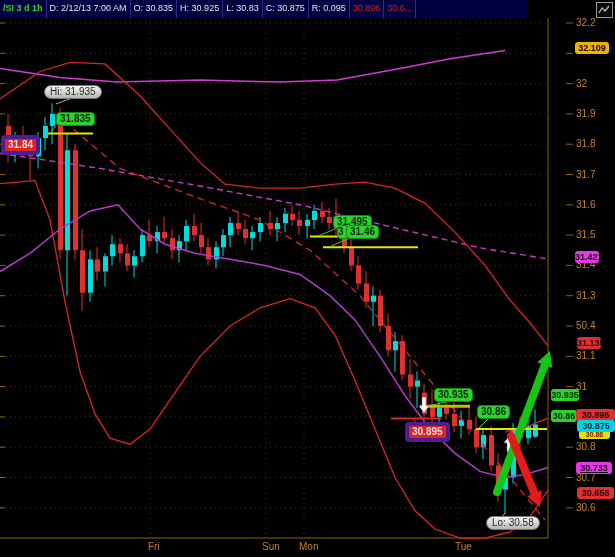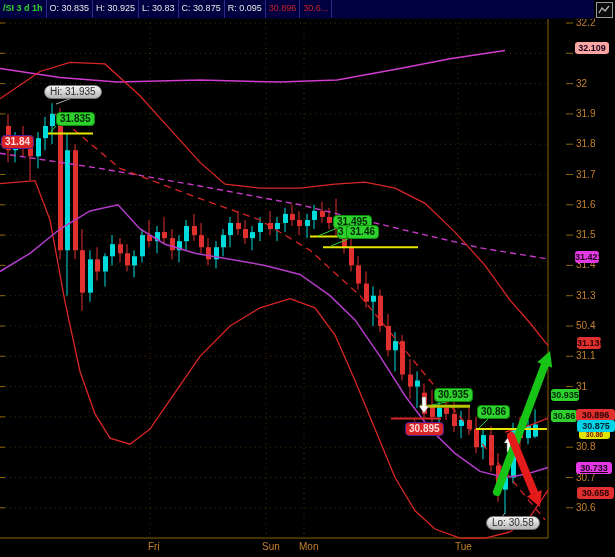--- a/index.html
+++ b/index.html
@@ -1,37 +1,37 @@
 <!DOCTYPE html>
 <html><head>
 <meta charset="utf-8">
 <style>
   html,body{margin:0;padding:0;background:#000;}
   body{width:615px;height:557px;position:relative;overflow:hidden;
        font-family:"Liberation Sans","DejaVu Sans",sans-serif;}
   #stage{position:absolute;inset:0;width:615px;height:557px;background:#000;}
   
-  #toolbar{position:absolute;left:0;top:0;width:594px;height:18px;background:#000040;
+  #toolbar{position:absolute;left:0;top:0;width:527px;height:18px;background:#000040;
            border-bottom:1px solid #05051a;display:flex;align-items:stretch;overflow:hidden;z-index:30;}
   .tb{font-size:9px;line-height:17px;color:#e6e6e6;padding:0 3px;border-right:1px solid #2b2b8c;
       white-space:nowrap;flex:0 0 auto;}
   .tb.green{color:#2fd32f;font-weight:bold;}
   .tb.red{color:#cc2222;}
   #style-icon{position:absolute;right:2px;top:2px;width:15px;height:14px;background:#0b0b0b;
               border:1px solid #9a9a9a;z-index:31;}
   
   #copyright{position:absolute;left:2px;top:20px;font-size:9px;color:#8a8a8a;z-index:5;white-space:nowrap;}
   
   #chart{position:absolute;left:0;top:0;z-index:1;}
   
   #labels{position:absolute;inset:0;z-index:10;}
   .plbl{position:absolute;white-space:nowrap;height:12px;line-height:12px;font-size:10px;font-weight:bold;
         border-radius:4px;padding:0 3px;}
   .plbl.green{background:#2ed12e;color:#042804;border:1px solid #0e8c0e;}
-  .plbl.red{background:#d92525;color:#ffdcdc;border:1px solid #4c1d95;}
+  .plbl.red{background:#d92525;color:#ffdcdc;border:4px solid #4c1d95;}
   .plbl.gray{background:linear-gradient(#f6f6f6,#b5b5b5);color:#2b2b2b;border:1px solid #787878;
              border-radius:7px;font-weight:normal;padding:0 5px;}
   .axisb{position:absolute;border-radius:3px;font-size:9px;font-weight:bold;text-align:center;
          height:12px;line-height:12px;overflow:hidden;white-space:nowrap;}
   .tick{position:absolute;left:576px;font-size:10px;color:#c2802e;white-space:nowrap;}
   .day{position:absolute;font-size:10px;color:#c2802e;top:541px;white-space:nowrap;}
 </style>
 </head>
 <body>
 
@@ -294,33 +294,34 @@
       <div class="plbl gray" style="left: 44px; top: 85px;">Hi: 31.935</div>
       <div class="plbl gray" style="left: 486px; top: 516px;">Lo: 30.58</div>
       <div class="plbl green" style="left: 56px; top: 112px;">31.835</div>
       <div class="plbl green" style="left: 333px; top: 215px;">31.495</div>
       <div class="plbl green" style="left: 337px; top: 225px; width: 10px; overflow: hidden; padding: 0px;">3</div>
       <div class="plbl green" style="left: 346px; top: 225px;">31.46</div>
       <div class="plbl green" style="left: 434px; top: 388px;">30.935</div>
       <div class="plbl green" style="left: 477px; top: 405px;">30.86</div>
       <div class="plbl red" style="left: 1px; top: 135px;">31.84</div>
       <div class="plbl red" style="left: 405px; top: 422px;">30.895</div>
-      <div class="axisb" style="left: 575px; top: 42px; width: 34px; background: #fca5a5; color: rgb(26, 0, 26);">32.109</div>
+      <div class="axisb" style="left: 575px; top: 42px; width: 34px; background: #eab308; color: rgb(26, 0, 26);">32.109</div>
       <div class="axisb" style="left: 575px; top: 251px; width: 24px; background: rgb(227, 58, 227); color: rgb(26, 0, 26);">31.421</div>
       <div class="axisb" style="left: 577px; top: 337px; width: 24px; background: rgb(224, 48, 48); color: rgb(42, 0, 0);">31.135</div>
       <div class="axisb" style="left: 551px; top: 389px; width: 28px; background: rgb(46, 209, 46); color: rgb(4, 40, 4);">30.935</div>
       <div class="axisb" style="left: 551px; top: 410px; width: 26px; background: rgb(46, 209, 46); color: rgb(4, 40, 4);">30.86</div>
       <div class="axisb" style="left: 579px; top: 430px; width: 31px; background: rgb(223, 228, 0); color: rgb(122, 16, 16); height: 9px; line-height: 9px; font-size: 7px;">30.86</div>
       <div class="axisb" style="left: 576px; top: 409px; width: 39px; background: rgb(224, 48, 48); color: rgb(42, 0, 0);">30.896</div>
       <div class="axisb" style="left: 577px; top: 420px; width: 38px; background: rgb(0, 210, 232); color: rgb(0, 34, 42);">30.875</div>
       <div class="axisb" style="left: 576px; top: 462px; width: 36px; background: rgb(227, 58, 227); color: rgb(26, 0, 26); text-decoration: underline;">30.733</div>
       <div class="axisb" style="left: 577px; top: 487px; width: 37px; background: rgb(224, 48, 48); color: rgb(42, 0, 0);">30.658</div>
     </div>
   <div id="toolbar">
     <span class="tb green">/SI 3 d 1h</span>
+    <span class="tb">D: 2/12/13 7:00 AM</span>
     <span class="tb">O: 30.835</span>
     <span class="tb">H: 30.925</span>
     <span class="tb">L: 30.83</span>
     <span class="tb">C: 30.875</span>
     <span class="tb">R: 0.095</span>
     <span class="tb red">30.896</span>
     <span class="tb red">30.6...</span>
   </div>
   <div id="style-icon">
     <svg width="15" height="14">

